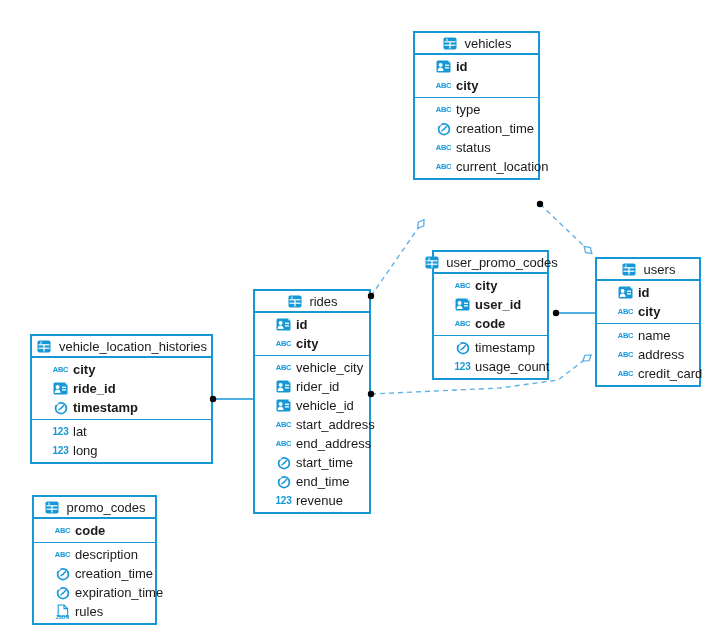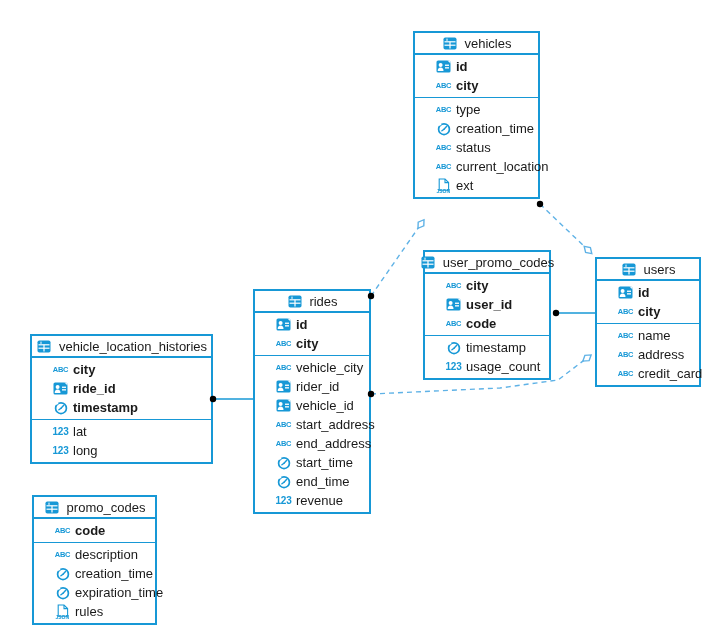--- a/index.html
+++ b/index.html
@@ -97,33 +97,23 @@
               <span class="glyph">ABC</span>
             </span>
             <span>status</span>
           </div>
           <div class="row">
             <span class="icon">
               <span class="glyph">ABC</span>
             </span>
             <span>current_location</span>
           </div>
-          <div class="row">
-            <span class="icon">
-    <svg width="15" height="15" viewBox="0 0 15 15">
-      <path d="M3.2 1 H9 L12.6 4.6 V12.2 H3.2 Z" fill="#fff" stroke="#1798d6" stroke-width="1.1"></path>
-      <path d="M9 1 V4.6 H12.6" fill="none" stroke="#1798d6" stroke-width="1.1"></path>
-      <text x="0.4" y="14.6" font-size="5" font-weight="bold" fill="#1798d6" font-family="Liberation Sans, sans-serif">JSON</text>
-    </svg>
-            </span>
-            <span>ext</span>
-          </div>
-        </div>
-      </div>
-      <div class="tbl" style="left: 423px; top: 250px; width: 128px; text-align: right;">
+        </div>
+      </div>
+      <div class="tbl" style="left: 432px; top: 250px; width: 117px; text-align: right;">
         <div class="tbl-header">
           <span class="icon">
     <svg width="14" height="13" viewBox="0 0 14 13">
       <rect x="0.5" y="0.5" width="13" height="12" rx="1.8" fill="#1798d6"></rect>
       <rect x="2" y="4.6" width="10" height="6.6" fill="#1798d6"></rect>
       <line x1="1.5" y1="4.8" x2="12.5" y2="4.8" stroke="#fff" stroke-width="1.2"></line>
       <line x1="1.5" y1="8.2" x2="12.5" y2="8.2" stroke="#fff" stroke-width="1.2"></line>
       <line x1="7" y1="4.8" x2="7" y2="11.4" stroke="#fff" stroke-width="1.2"></line>
       <line x1="4" y1="1.6" x2="4" y2="3.9" stroke="#fff" stroke-width="1"></line>
     </svg>

